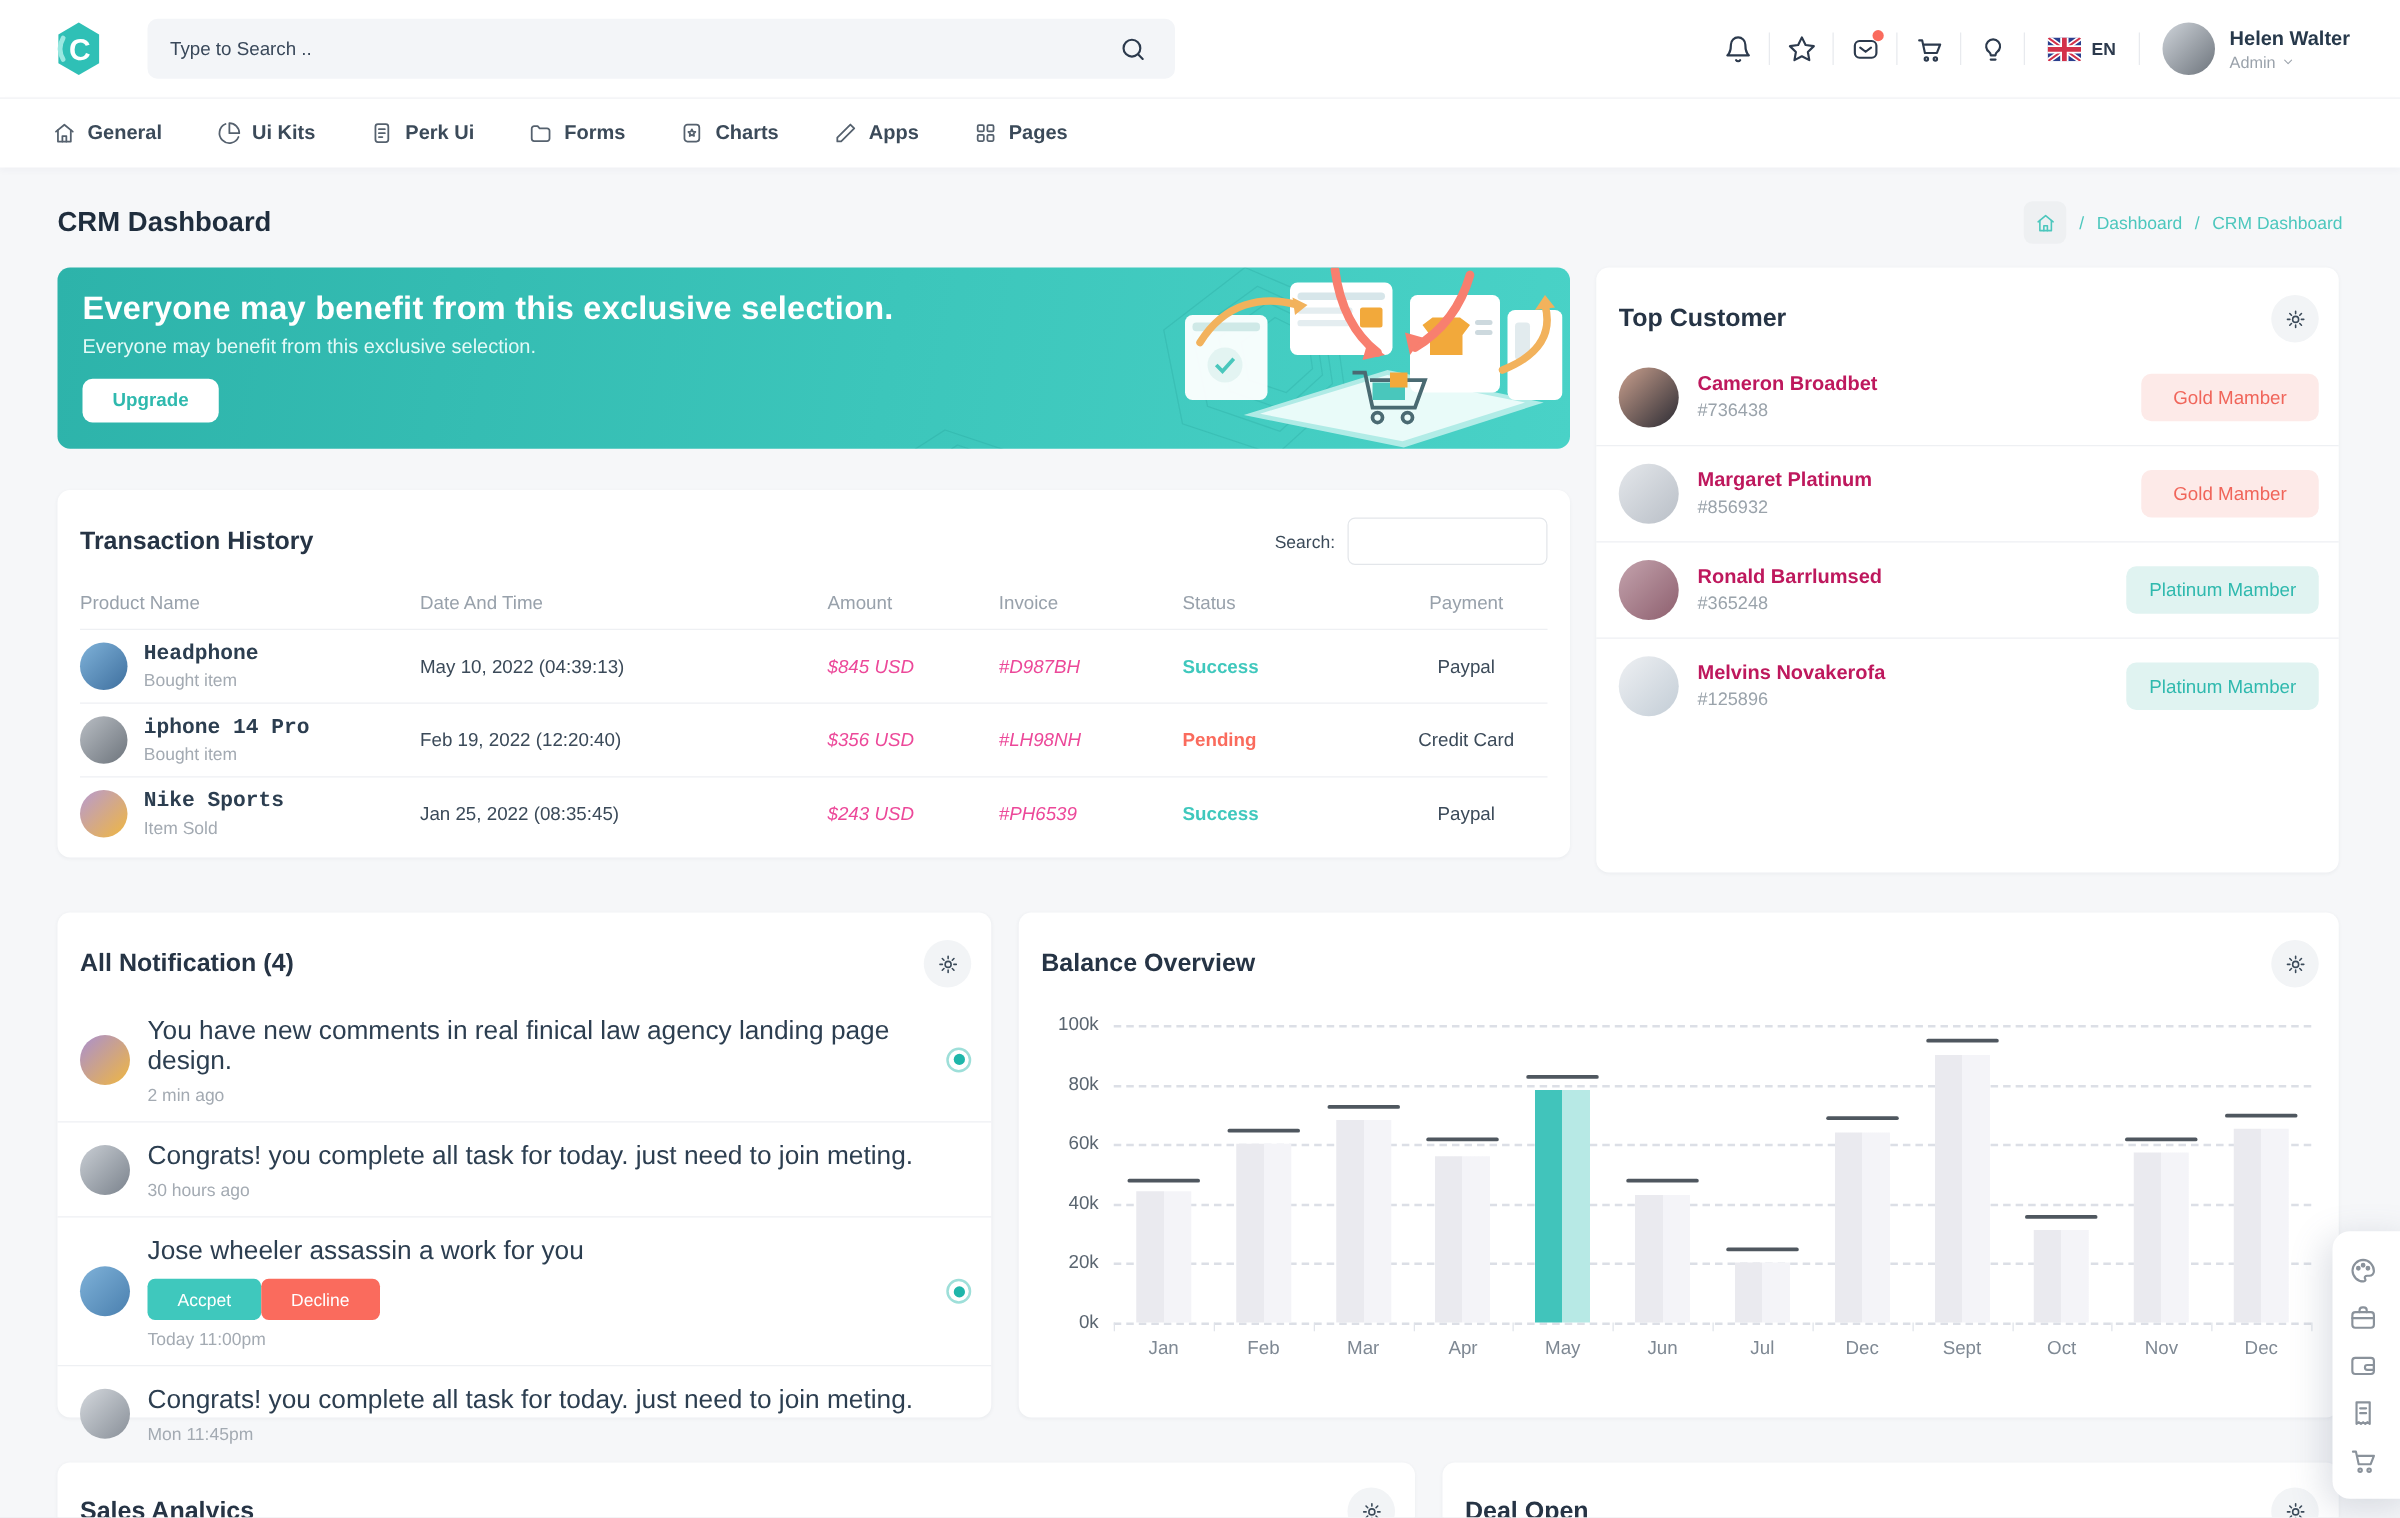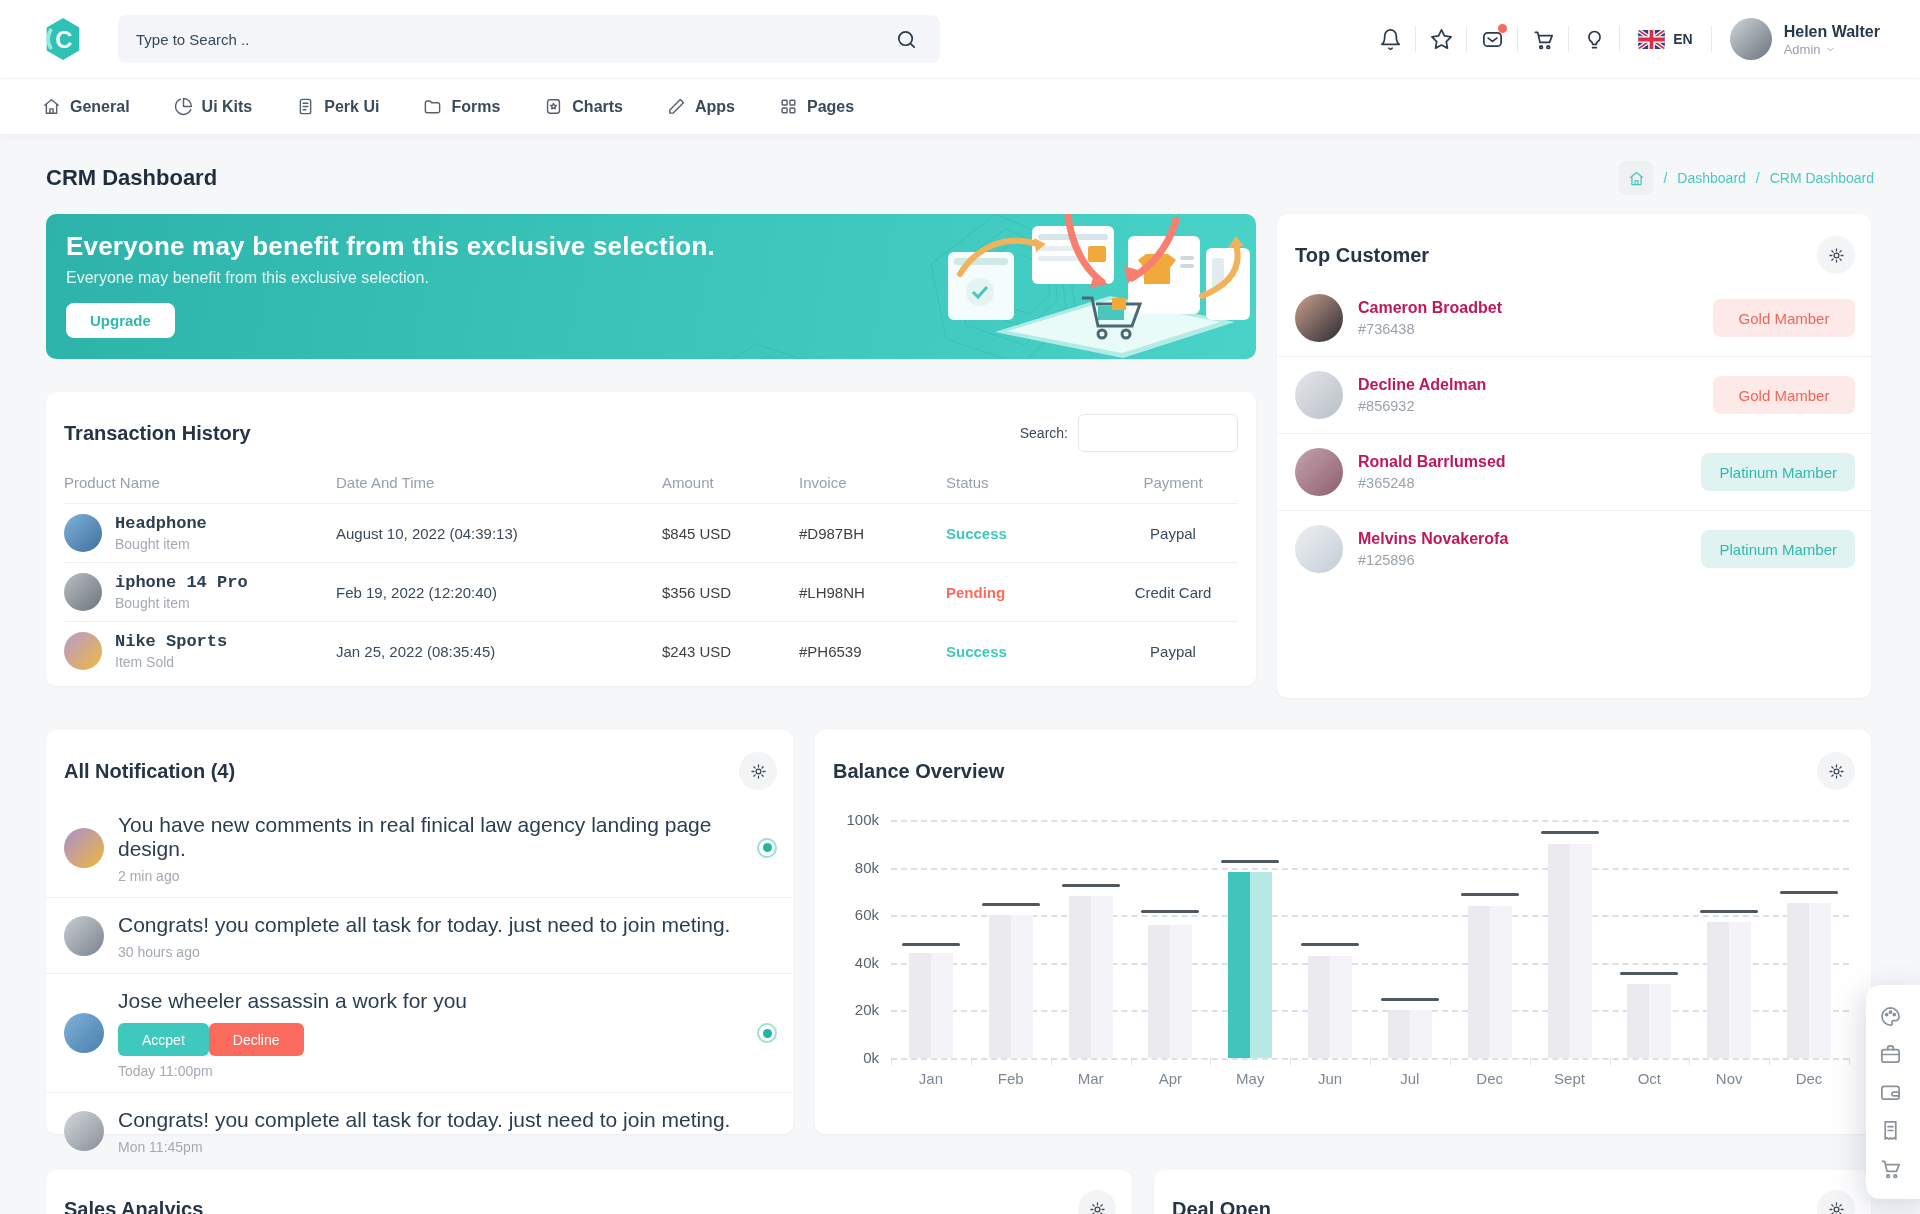--- a/index.html
+++ b/index.html
@@ -73,21 +73,21 @@
   .tx-table { padding:0 18px; margin-top:14px; }
   .tx-cols { display:flex; padding:8px 0 12px; }
   .tx-cols div { font-size:15px; color:#98a1ab; }
   .tx-row { display:flex; align-items:center; border-top:1px solid #eef0f3; padding:10px 0; }
   .c1{width:272px;} .c2{width:326px;} .c3{width:137px;} .c4{width:147px;} .c5{width:164px;} .c6{width:126px;text-align:center;}
   .prod { display:flex; align-items:center; gap:13px; }
   .prod .avatar { width:38px; height:38px; }
   .pname { font-size:17px; font-weight:bold; color:#2c3e50;font-family:Liberation Mono, monospace; }
   .psub { font-size:14px; color:#a3aab2; margin-top:3px; }
   .cell { font-size:15px; color:#3b4a59; }
-  .amount,.invoice { color:#404040; }
+  .amount,.invoice { color:#ec4899;font-style:italic; }
   .status { font-weight:bold; }
 
   
   .cust-card { height:484px; }
   .cust-list { margin-top:6px; }
   .cust-row { display:flex; align-items:center; padding:14px 16px 14px 18px; }
   .cust-row + .cust-row { border-top:1px solid #eef0f3; }
   .cust-row .avatar { width:48px; height:48px; }
   .cust-info { margin-left:15px; }
   .cust-name { font-size:16px; font-weight:bold; color:#be185d; }
@@ -397,21 +397,21 @@
               </div>
             <div id="tx-rows">
                 <div class="tx-row">
                   <div class="prod c1">
                     <span class="avatar " style="background: linear-gradient(135deg, rgb(127, 178, 217), rgb(62, 111, 158));"></span>
                     <span>
                       <div class="pname">Headphone</div>
                       <div class="psub">Bought item</div>
                     </span>
                   </div>
-                  <div class="cell c2">August 10, 2022 (04:39:13)</div>
+                  <div class="cell c2">May 10, 2022 (04:39:13)</div>
                   <div class="cell amount c3">$845 USD</div>
                   <div class="cell invoice c4">#D987BH</div>
                   <div class="cell status c5" style="color: rgb(63, 200, 189);">Success</div>
                   <div class="cell c6">Paypal</div>
                 </div>
                 <div class="tx-row">
                   <div class="prod c1">
                     <span class="avatar " style="background: linear-gradient(135deg, rgb(185, 190, 196), rgb(109, 116, 124));"></span>
                     <span>
                       <div class="pname">iphone 14 Pro</div>
@@ -461,21 +461,21 @@
                 <span class="avatar " style="background: linear-gradient(135deg, rgb(202, 160, 142), rgb(43, 43, 51));"></span>
                 <div class="cust-info">
                   <div class="cust-name">Cameron Broadbet</div>
                   <div class="cust-id">#736438</div>
                 </div>
                 <div class="badge" style="background: rgb(253, 234, 232); color: rgb(240, 101, 90);">Gold Mamber</div>
               </div>
               <div class="cust-row">
                 <span class="avatar " style="background: linear-gradient(135deg, rgb(228, 231, 235), rgb(185, 191, 199));"></span>
                 <div class="cust-info">
-                  <div class="cust-name">Decline Adelman</div>
+                  <div class="cust-name">Margaret Platinum</div>
                   <div class="cust-id">#856932</div>
                 </div>
                 <div class="badge" style="background: rgb(253, 234, 232); color: rgb(240, 101, 90);">Gold Mamber</div>
               </div>
               <div class="cust-row">
                 <span class="avatar " style="background: linear-gradient(135deg, rgb(196, 163, 173), rgb(141, 95, 110));"></span>
                 <div class="cust-info">
                   <div class="cust-name">Ronald Barrlumsed</div>
                   <div class="cust-id">#365248</div>
                 </div>

